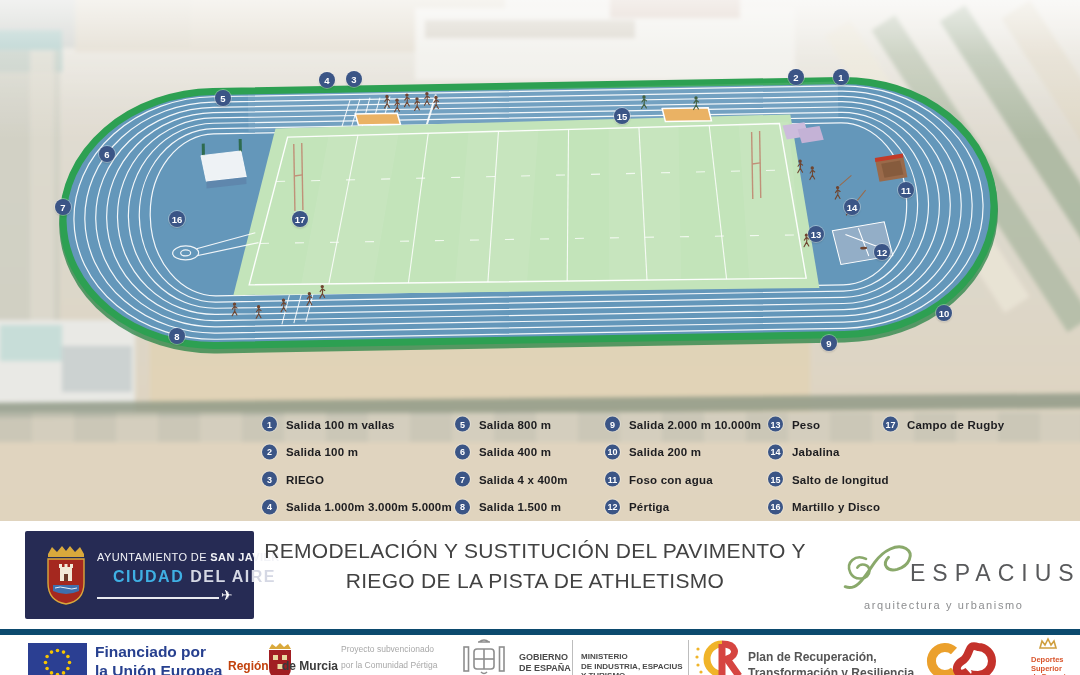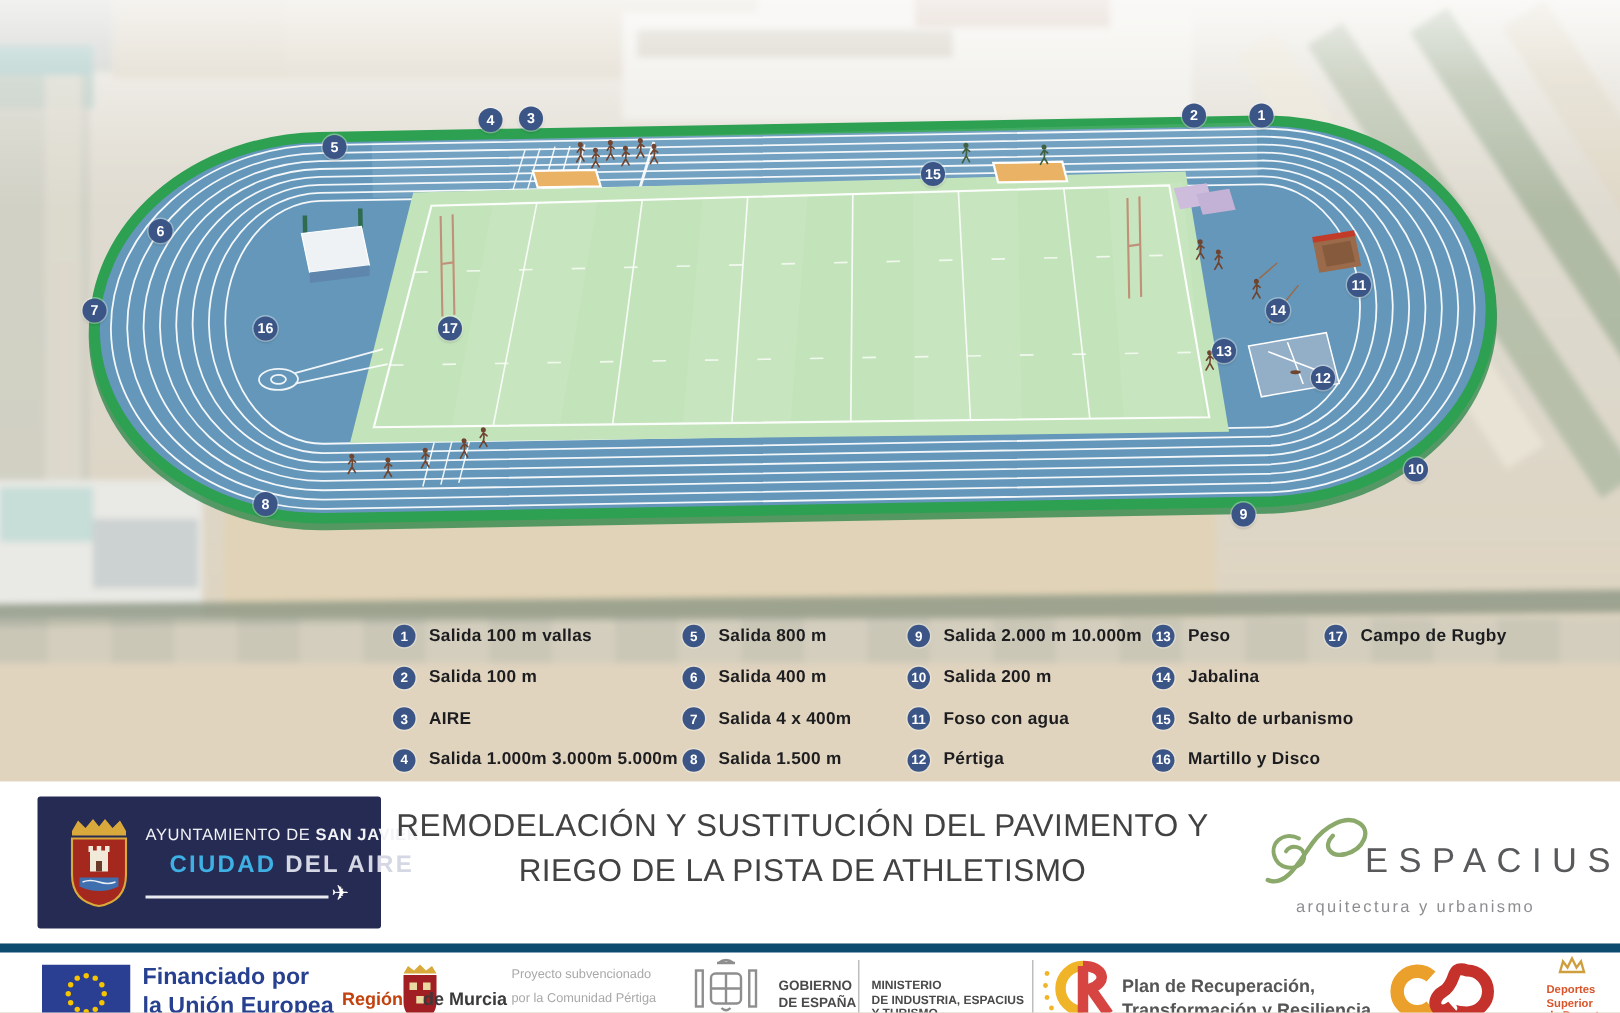--- a/index.html
+++ b/index.html
@@ -314,21 +314,21 @@
     <div class="legend-item" style="left: 262px; top: 424px;">
       <span class="legend-num">1</span>
       <span class="legend-label">Salida 100 m vallas</span>
     </div>
     <div class="legend-item" style="left: 262px; top: 451.5px;">
       <span class="legend-num">2</span>
       <span class="legend-label">Salida 100 m</span>
     </div>
     <div class="legend-item" style="left: 262px; top: 479px;">
       <span class="legend-num">3</span>
-      <span class="legend-label">AIRE</span>
+      <span class="legend-label">RIEGO</span>
     </div>
     <div class="legend-item" style="left: 262px; top: 506.5px;">
       <span class="legend-num">4</span>
       <span class="legend-label">Salida 1.000m 3.000m 5.000m</span>
     </div>
     <div class="legend-item" style="left: 455px; top: 424px;">
       <span class="legend-num">5</span>
       <span class="legend-label">Salida 800 m</span>
     </div>
     <div class="legend-item" style="left: 455px; top: 451.5px;">
@@ -362,21 +362,21 @@
     <div class="legend-item" style="left: 768px; top: 424px;">
       <span class="legend-num">13</span>
       <span class="legend-label">Peso</span>
     </div>
     <div class="legend-item" style="left: 768px; top: 451.5px;">
       <span class="legend-num">14</span>
       <span class="legend-label">Jabalina</span>
     </div>
     <div class="legend-item" style="left: 768px; top: 479px;">
       <span class="legend-num">15</span>
-      <span class="legend-label">Salto de urbanismo</span>
+      <span class="legend-label">Salto de longitud</span>
     </div>
     <div class="legend-item" style="left: 768px; top: 506.5px;">
       <span class="legend-num">16</span>
       <span class="legend-label">Martillo y Disco</span>
     </div>
     <div class="legend-item" style="left: 883px; top: 424px;">
       <span class="legend-num">17</span>
       <span class="legend-label">Campo de Rugby</span>
     </div>
   </div>

